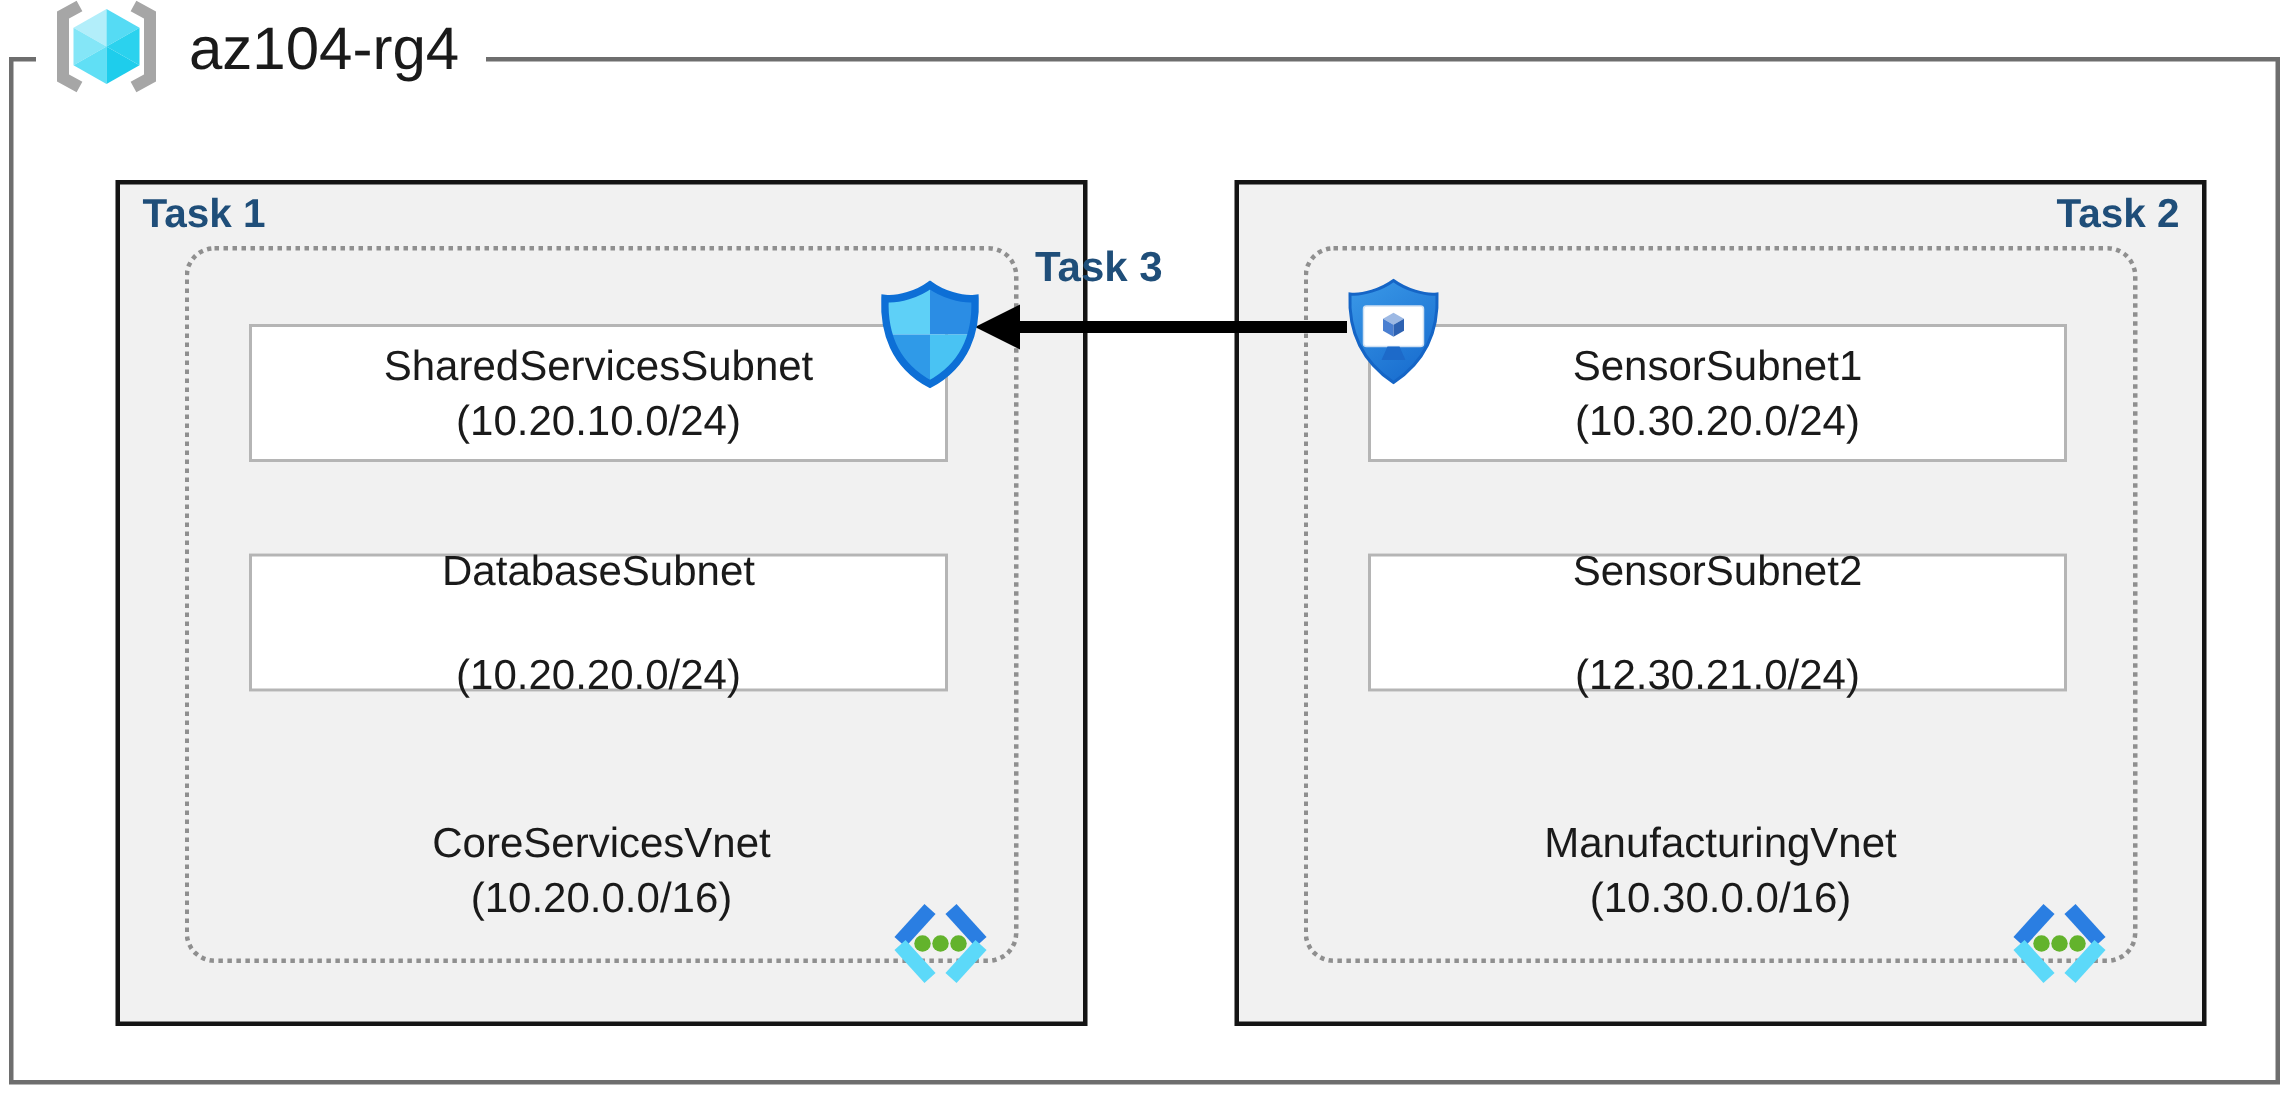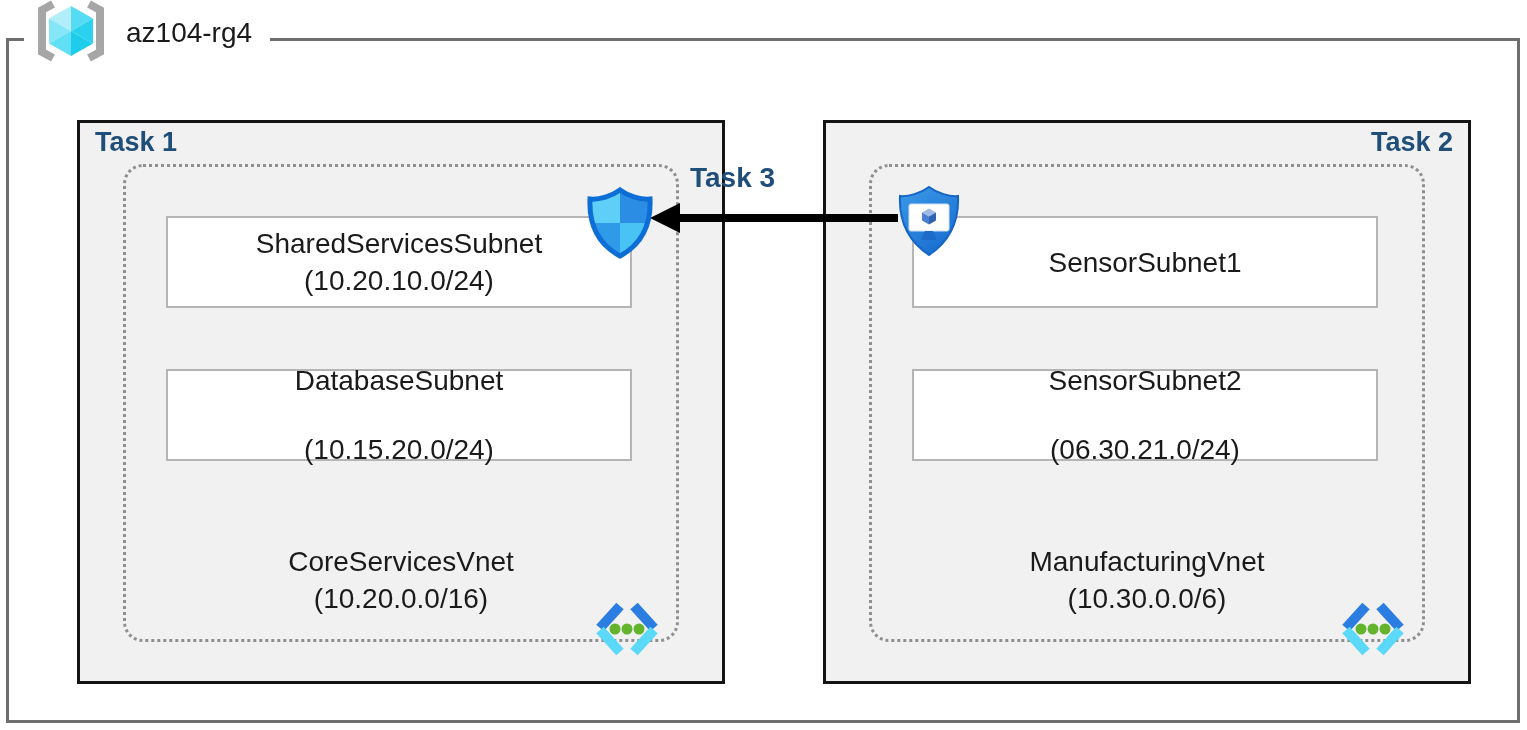--- a/index.html
+++ b/index.html
@@ -18,21 +18,21 @@
     position: absolute; left: 6px; top: 38px;
     width: 1514px; height: 685px;
     border: 3px solid #6e6e6e;
   }
   .rg-legend {
     position: absolute; left: 24px; top: 0;
     height: 66px; background: #ffffff; z-index: 6;
     display: flex; align-items: center; gap: 20px;
     padding: 0 18px 0 12px;
   }
-  .rg-legend .rg-title { font-size: 28px; color: #1a1a1a; white-space: nowrap; }
+  .rg-legend .rg-title { font-size: 40px; color: #1a1a1a; white-space: nowrap; }
 
   
   .group-box {
     position: absolute; top: 120px;
     width: 648px; height: 564px;
     background: #f1f1f1; border: 3px solid #141414;
   }
   .group-box.left  { left: 77px; padding-left: 12px; }
   .group-box.right { left: 823px; }
   .task-label {
@@ -114,21 +114,21 @@
 
     <div class="vnet-box"></div>
 
     <div class="subnet-box first">
       <div>SharedServicesSubnet</div>
       <div>(10.20.10.0/24)</div>
     </div>
 
     <div class="subnet-box second">
       <div>DatabaseSubnet</div>
-      <div>(10.15.20.0/24)</div>
+      <div>(10.20.20.0/24)</div>
     </div>
 
     <div class="vnet-label">
       <div>CoreServicesVnet</div>
       <div>(10.20.0.0/16)</div>
     </div>
 
     <span class="icon nsg-icon">
       <svg width="68" height="72" viewBox="0 0 68 72">
         <defs>
@@ -159,30 +159,31 @@
     </span>
   </div>
 
   <div class="group-box right">
     <div class="task-label tr">Task 2</div>
 
     <div class="vnet-box"></div>
 
     <div class="subnet-box first">
       <div>SensorSubnet1</div>
+      <div>(10.30.20.0/24)</div>
     </div>
 
     <div class="subnet-box second">
       <div>SensorSubnet2</div>
-      <div>(06.30.21.0/24)</div>
+      <div>(12.30.21.0/24)</div>
     </div>
 
     <div class="vnet-label">
       <div>ManufacturingVnet</div>
-      <div>(10.30.0.0/6)</div>
+      <div>(10.30.0.0/16)</div>
     </div>
 
     <span class="icon bastion-icon">
       <svg width="66" height="72" viewBox="0 0 66 72">
         <defs>
           <linearGradient id="bastg" x1="0" y1="0" x2="0.6" y2="1">
             <stop offset="0" stop-color="#3b9ae8"></stop>
             <stop offset="1" stop-color="#1a6fd0"></stop>
           </linearGradient>
         </defs>

